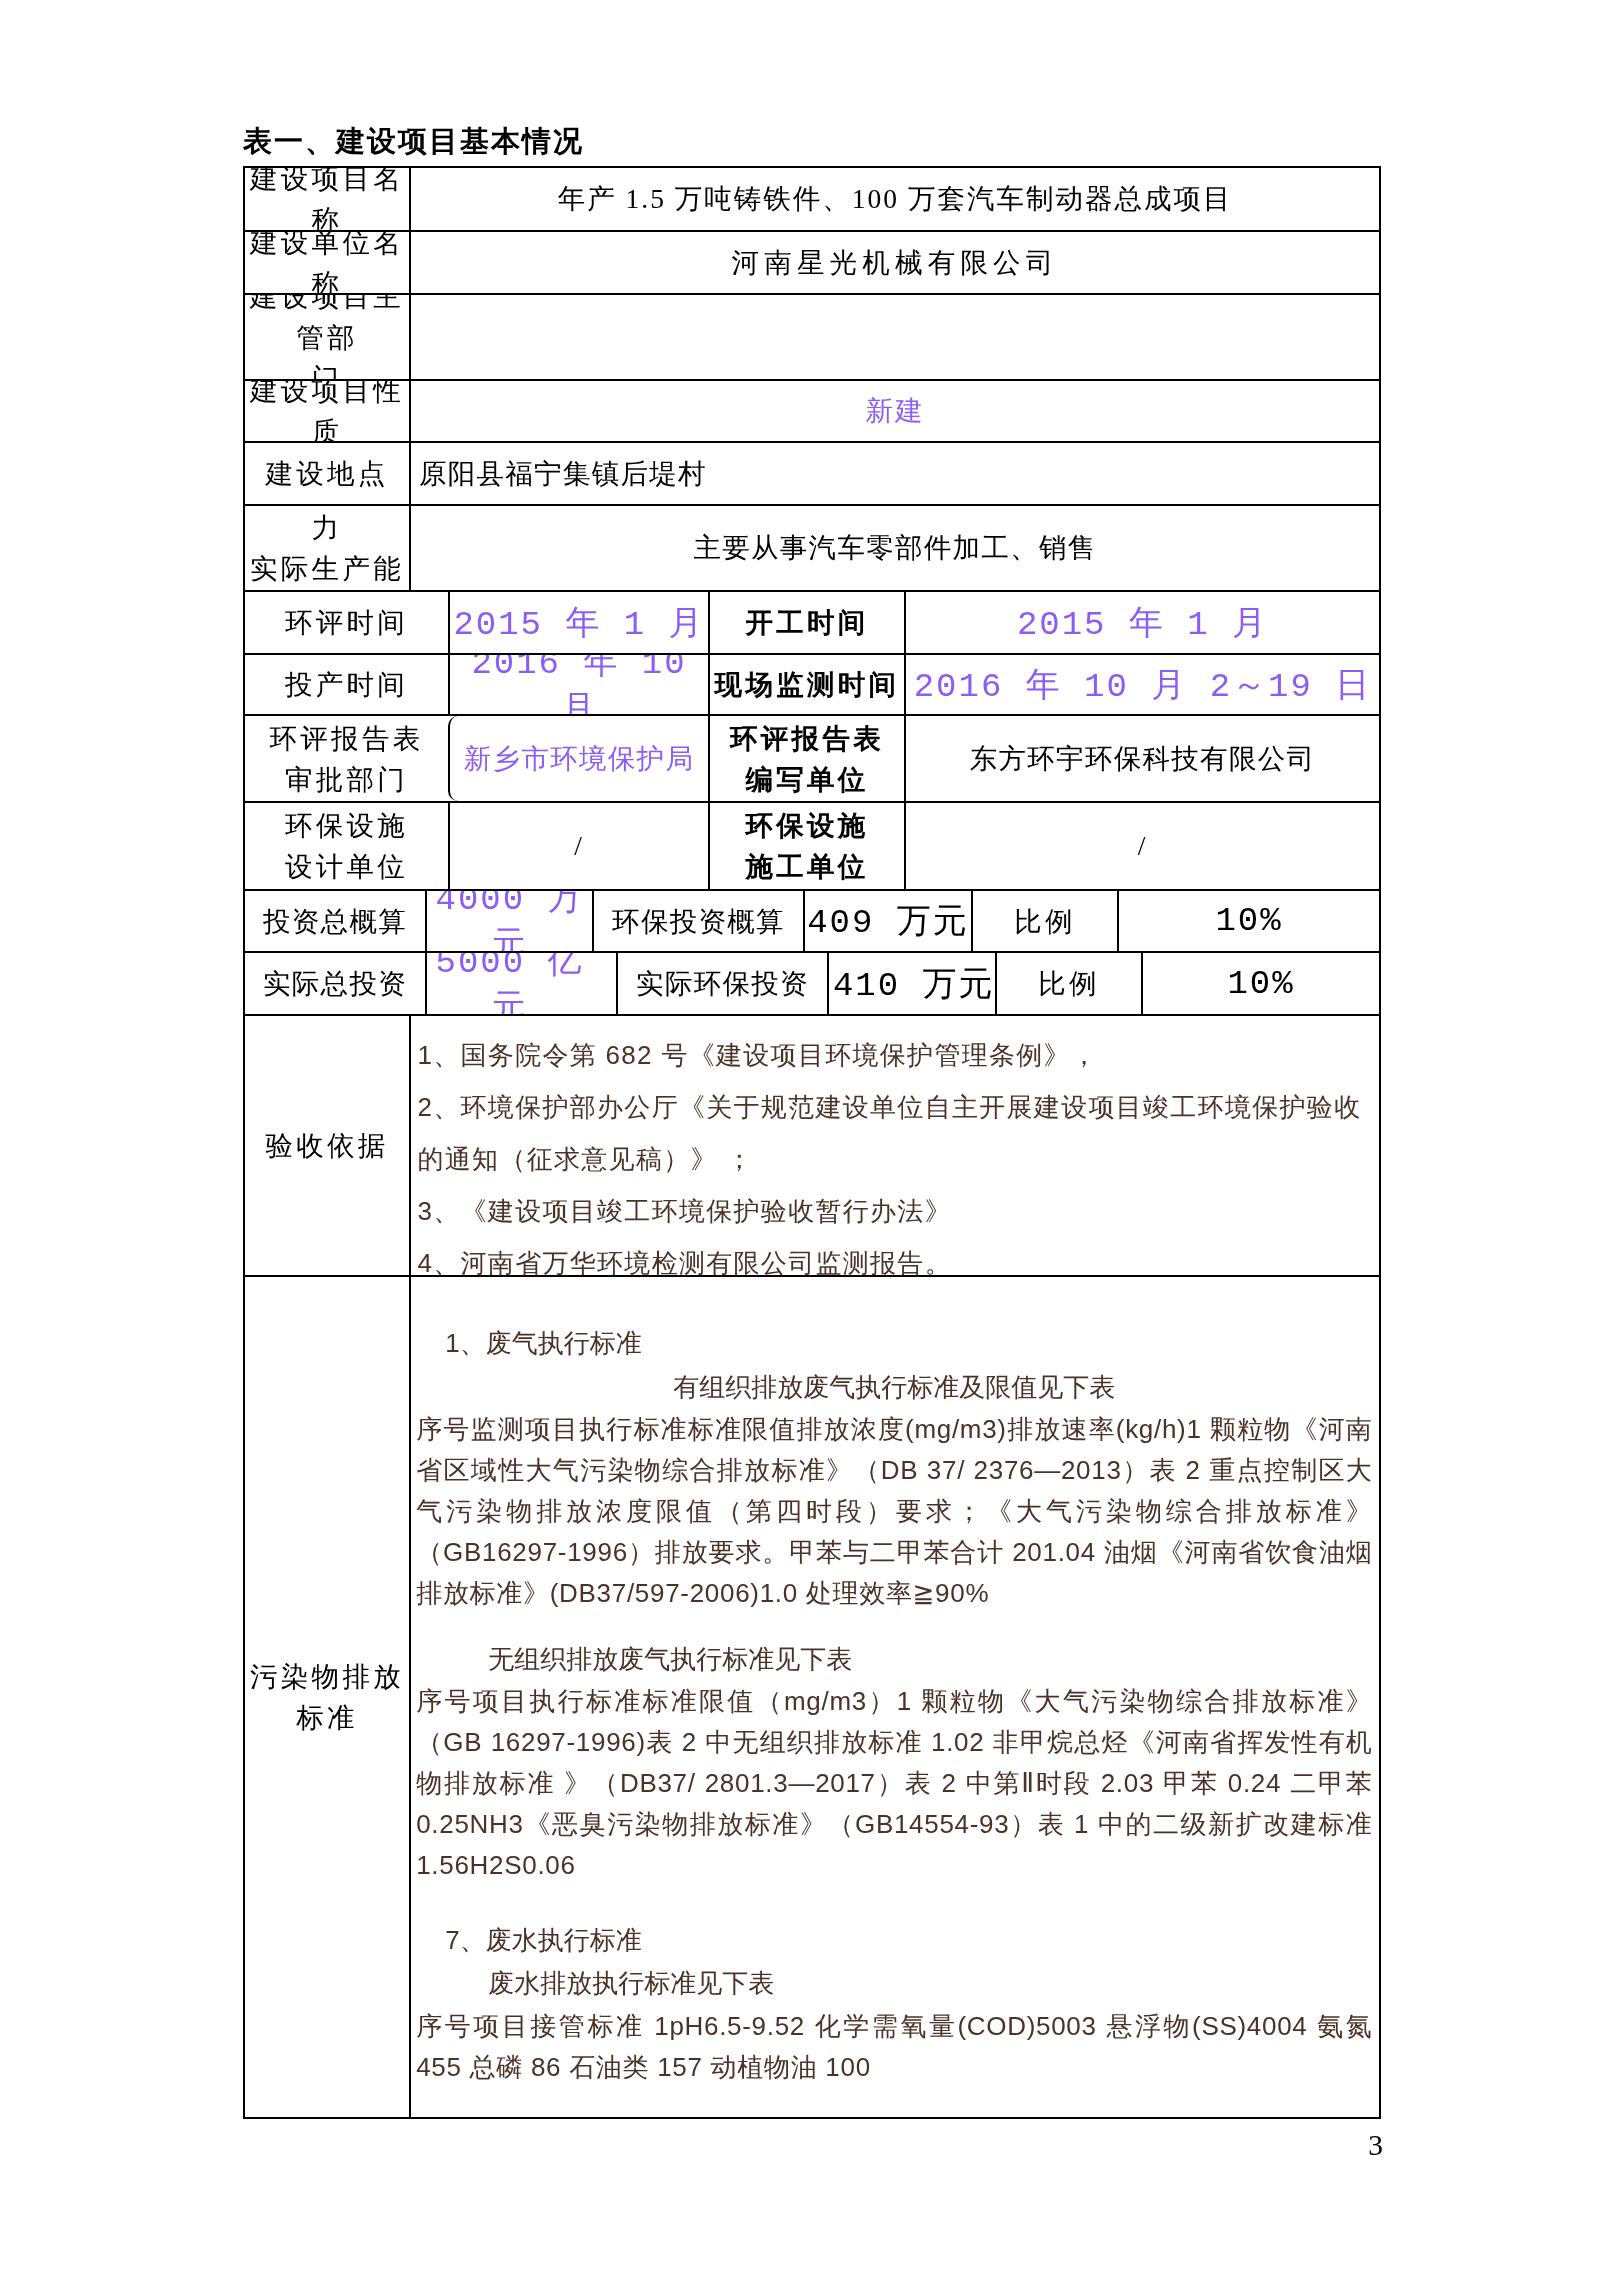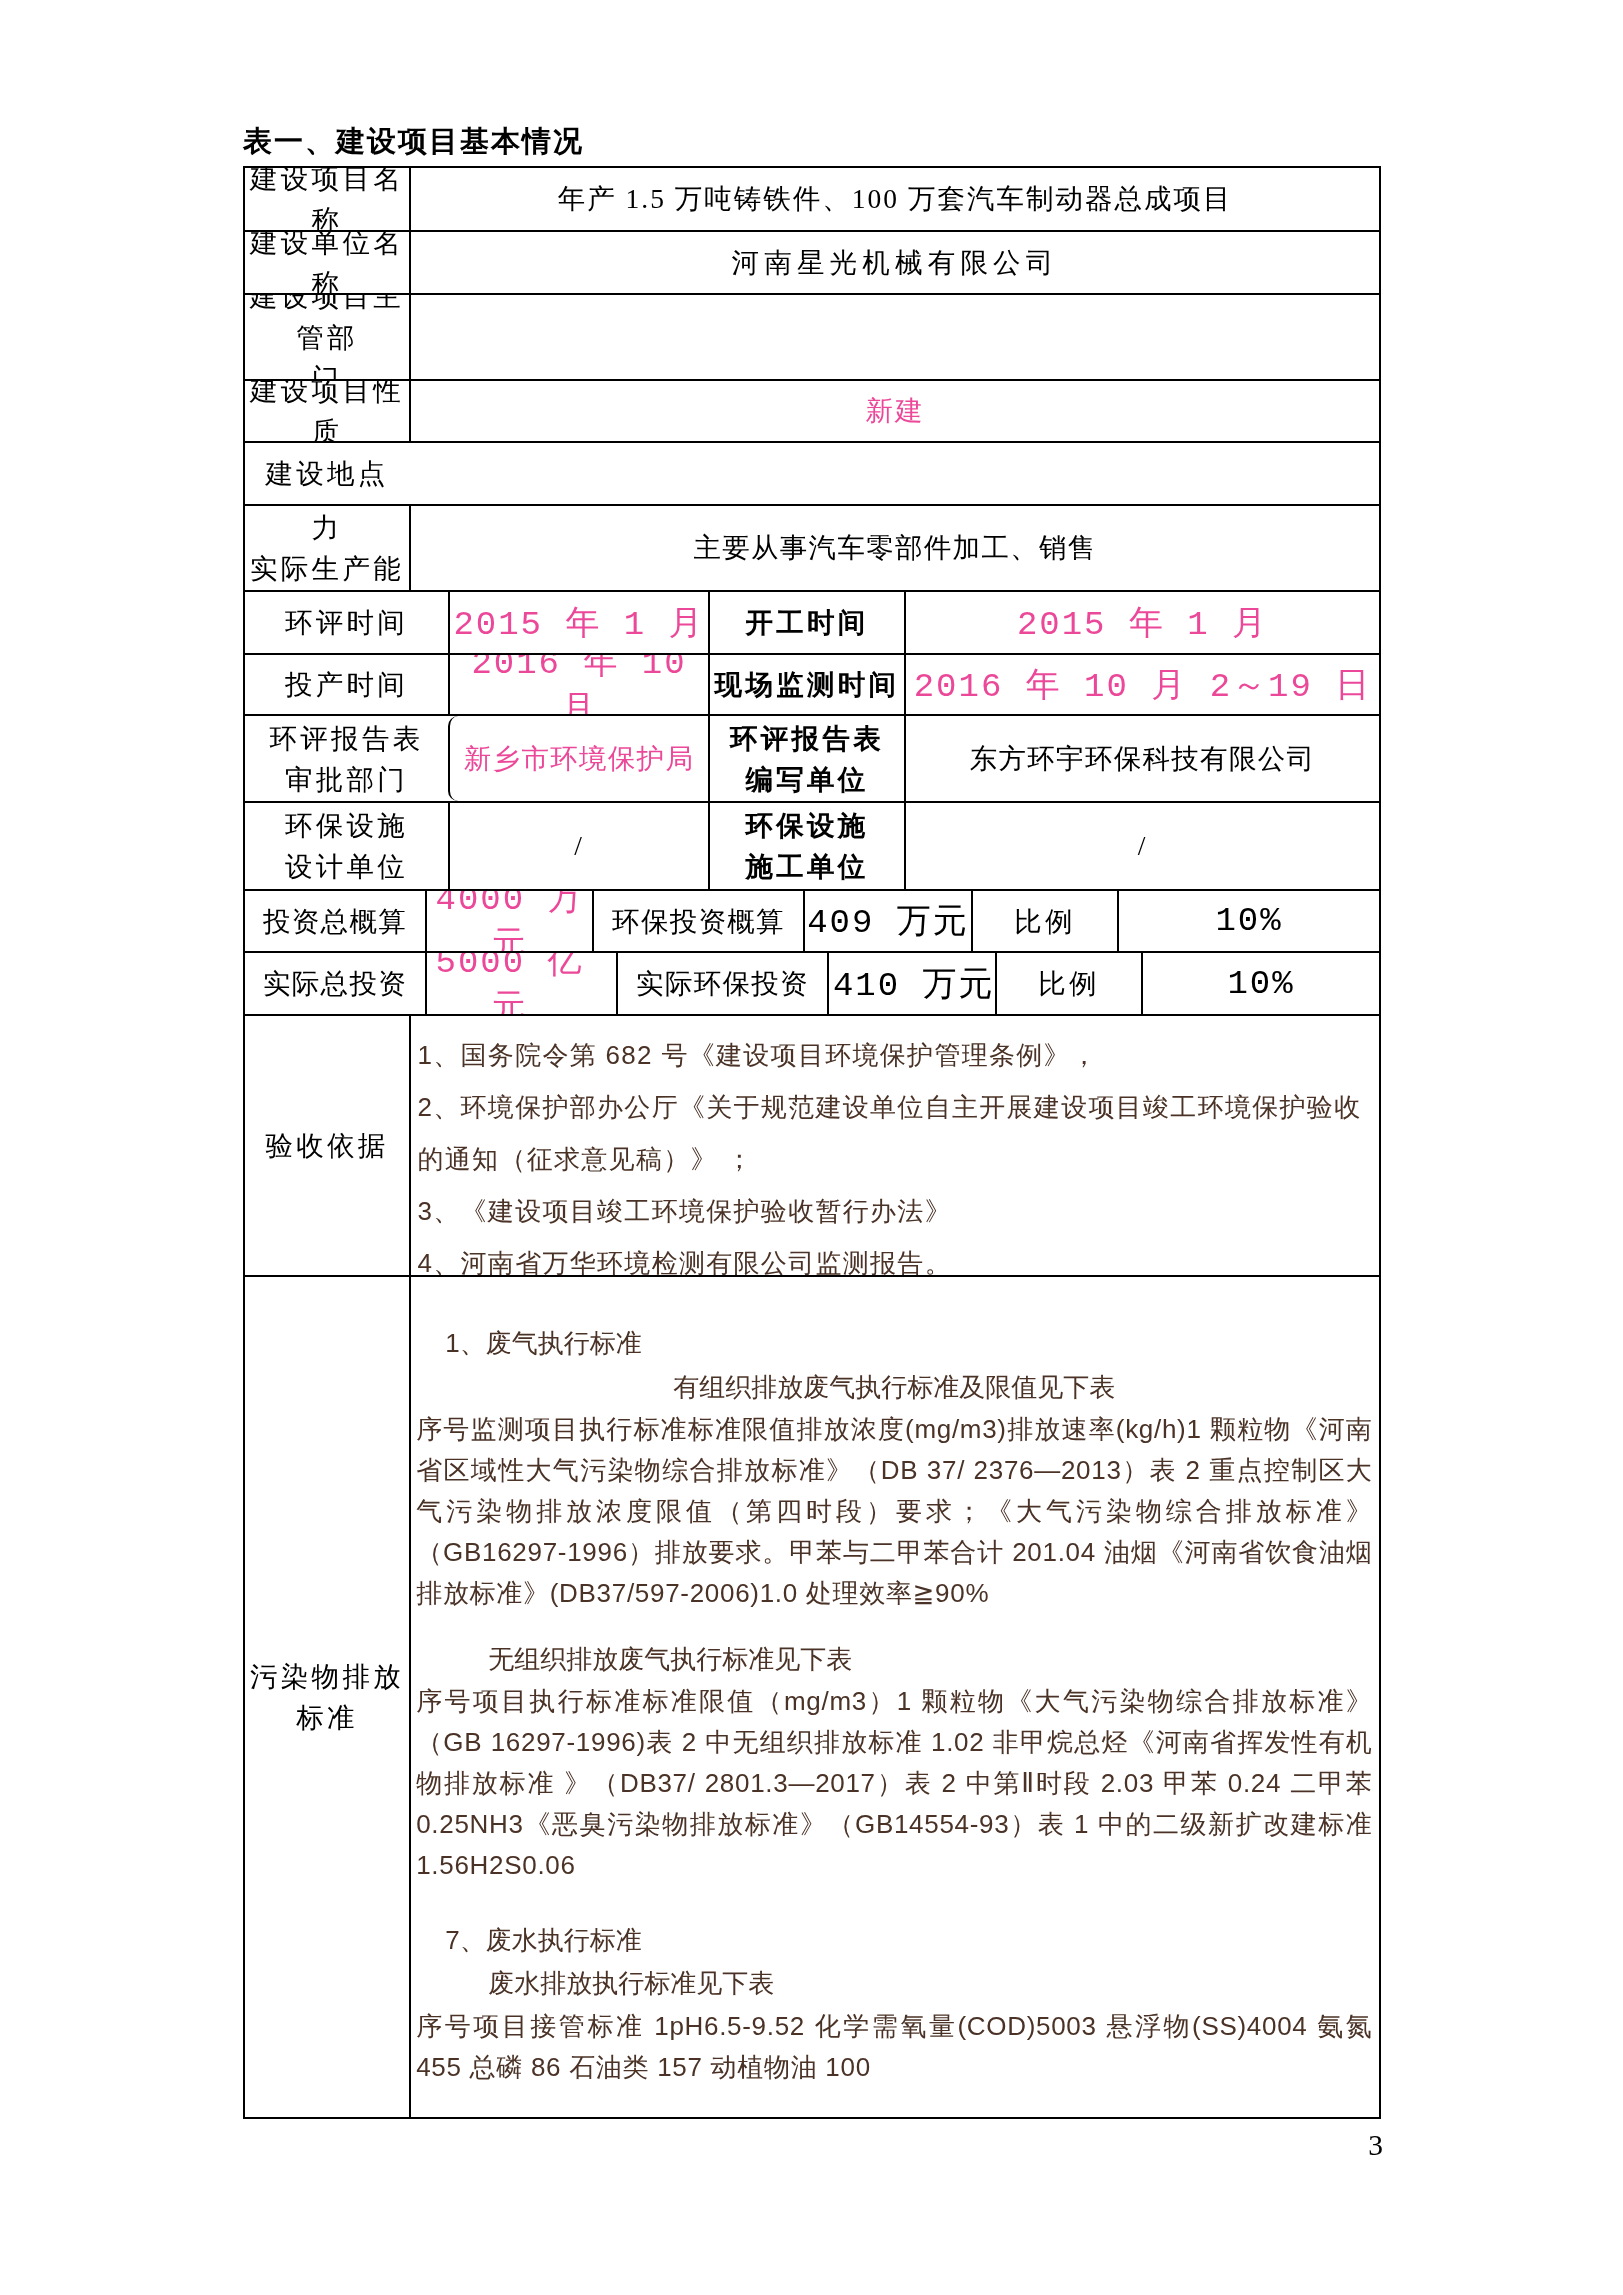--- a/index.html
+++ b/index.html
@@ -28,21 +28,21 @@
     overflow:hidden;
   }
   .cell + .cell { border-left:2px solid #000; }
   .pre { white-space:pre-line; }
   .lbl {
     font-size:27.5px; letter-spacing:3.3px; text-align:center;
     line-height:41px; color:#000;
   }
   .val { font-size:27.5px; letter-spacing:2px; text-align:center; }
   .num { font-family:Liberation Mono, monospace; font-size:34px; }
-  .brown { color:#ec4899; }
+  .brown { color:#8b5cf6; }
   .left { justify-content:flex-start; padding-left:7.9px; text-align:left; }
   
   .c-label { width:164px; }
   .c-rest  { flex:1; }
   .c4-1 { width:203px; } .c4-2 { width:260px; } .c4-3 { width:196px;font-weight:bold; } .c4-4 { flex:1; }
   .c6-1 { width:180px; } .c6-2 { width:167px; } .c6-3 { width:211px; } .c6-4 { width:168px; } .c6-5 { width:146px; } .c6-6 { flex:1; }
   
   .h95 { height:62px; } .h97 { height:63px; } .h132 { height:86px; }
   .h96 { height:63px; } .h93 { height:61px; } .h133 { height:87px; }
   .h134 { height:88px; } .h399 { height:261px; } .h1286 { height:842px; }
@@ -105,20 +105,21 @@
       <div class="cell c-rest val"></div>
     </div>
 
     <div class="row h95">
       <div class="cell c-label lbl">建设项目性质</div>
       <div class="cell c-rest val brown">新建</div>
     </div>
 
     <div class="row h96">
       <div class="cell c-label lbl">建设地点</div>
+      <div class="cell c-rest val left" style="letter-spacing:1.3px;">原阳县福宁集镇后堤村</div>
     </div>
 
     <div class="row h132">
       <div class="cell c-label lbl pre">设计生产能力
 实际生产能力</div>
       <div class="cell c-rest val" style="letter-spacing:1.3px;">主要从事汽车零部件加工、销售</div>
     </div>
 
     <div class="row h97">
       <div class="cell c4-1 lbl">环评时间</div>

